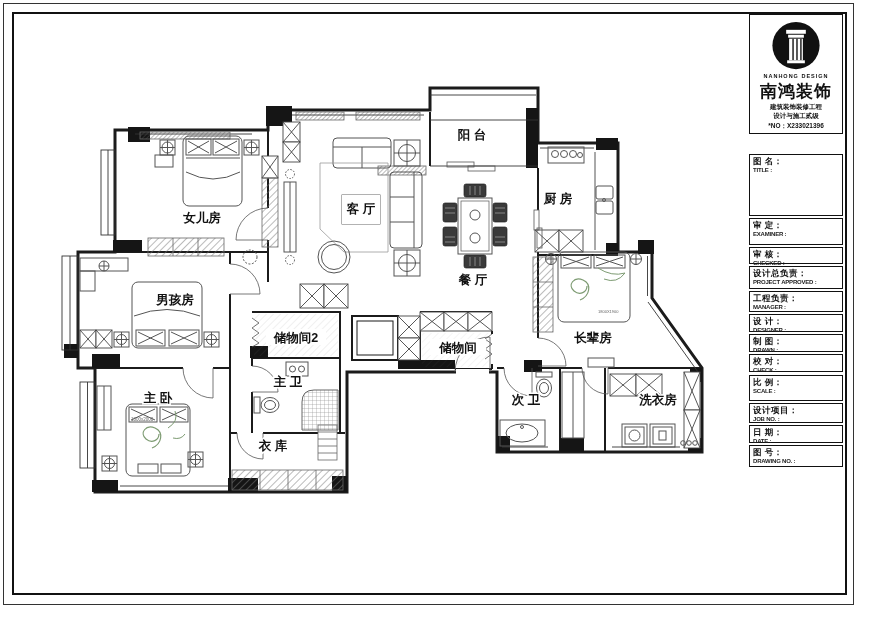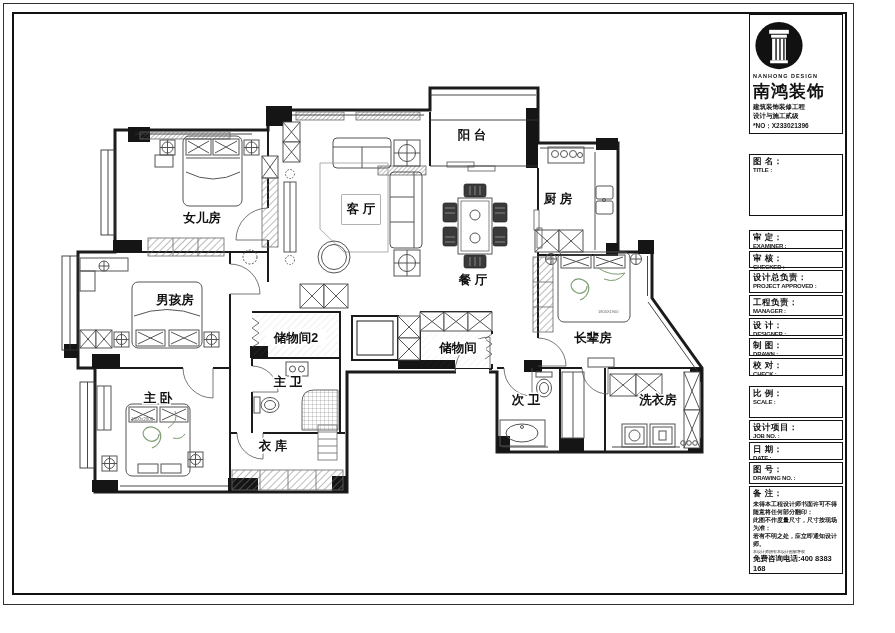--- a/index.html
+++ b/index.html
@@ -6,21 +6,21 @@
   body{width:895px;height:633px;background:#fff;position:relative;
        font-family:"Liberation Sans",sans-serif;color:#111;overflow:hidden}
   .outer-border{position:absolute;left:3px;top:3px;width:849px;height:600px;border:1px solid #333}
   .inner-border{position:absolute;left:12px;top:12px;width:831px;height:579px;border:2px solid #111}
   .plan{position:absolute;left:13px;top:13px}
   .tblock{position:absolute;left:749px;top:14px;width:94px;height:577px;
           display:flex;flex-direction:column;box-sizing:border-box}
   .fbox{border:1.5px solid #111;box-sizing:border-box;padding:2px 3px;background:#fff;flex:none}
   .zh{font-size:8.5px;font-weight:bold;letter-spacing:.5px;line-height:1.15}
   .en{font-size:6px;font-weight:bold;color:#222;line-height:1.1;letter-spacing:-.2px}
-  .logo-box{display:flex;flex-direction:column;padding-top:5px}
+  .logo-box{display:flex;flex-direction:column;align-items:center;padding-top:5px}
   .logo-en{font-size:5.5px;font-weight:bold;letter-spacing:1px;margin-top:2px}
   .logo-zh{font-size:17px;font-weight:bold;letter-spacing:1px;margin-top:1px}
   .cert{font-size:6.5px;font-weight:bold;line-height:1.3}
   .cert-no{font-size:6.5px;font-weight:bold;margin-top:2px}
   .remarks{display:flex;flex-direction:column}
   .note{font-size:6px;font-weight:bold;white-space:pre-line;line-height:1.35;margin-top:1px}
   .fine{font-size:4px;color:#333;margin-top:1px}
   .hotline{font-size:7.5px;font-weight:bold;margin-top:auto}
 </style>
 </head>
@@ -371,21 +371,21 @@
     <div class="logo-en">NANHONG DESIGN</div>
     <div class="logo-zh">南鸿装饰</div>
     <div class="cert">建筑装饰装修工程</div>
     <div class="cert">设计与施工贰级</div>
     <div class="cert-no">*NO：X233021396</div>
   </div>
   <div class="fbox" style="height:62px;margin-top:20px">
     <div class="zh">图 名：</div>
     <div class="en">TITLE :</div>
   </div>
-  <div class="fbox" style="height:19px;margin-top:14px">
+  <div class="fbox" style="height:27px;margin-top:2px">
     <div class="zh">审 定：</div>
     <div class="en">EXAMINER :</div>
   </div>
   <div class="fbox" style="height:17px;margin-top:2px">
     <div class="zh">审 核：</div>
     <div class="en">CHECKED :</div>
   </div>
   <div class="fbox" style="height:23px;margin-top:2px">
     <div class="zh">设计总负责：</div>
     <div class="en">PROJECT APPROVED :</div>
@@ -399,40 +399,29 @@
     <div class="en">DESIGNER :</div>
   </div>
   <div class="fbox" style="height:18px;margin-top:2px">
     <div class="zh">制 图：</div>
     <div class="en">DRAWN :</div>
   </div>
   <div class="fbox" style="height:18px;margin-top:2px">
     <div class="zh">校 对：</div>
     <div class="en">CHECK :</div>
   </div>
-  <div class="fbox" style="height:32px;margin-top:10px">
+  <div class="fbox" style="height:26px;margin-top:3px">
     <div class="zh">比 例：</div>
     <div class="en">SCALE :</div>
   </div>
   <div class="fbox" style="height:20px;margin-top:2px">
     <div class="zh">设计项目：</div>
     <div class="en">JOB NO. :</div>
   </div>
   <div class="fbox" style="height:18px;margin-top:2px">
     <div class="zh">日 期：</div>
     <div class="en">DATE :</div>
   </div>
   <div class="fbox" style="height:22px;margin-top:2px">
     <div class="zh">图 号：</div>
     <div class="en">DRAWING NO. :</div>
   </div>
-  <div class="fbox remarks" style="height:88px;margin-top:2px">
-    <div class="zh">备 注：</div>
-    <div class="note">未得本工程设计师书面许可不得
-随意将任何部分翻印：
-此图不作度量尺寸，尺寸按现场
-为准：
-若有不明之处，应立即通知设计
-师。</div>
-    <div class="fine">本设计师拥有本设计图解释权</div>
-    <div class="hotline">免费咨询电话:400 8383 168</div>
-  </div>
 </div>
 
 </body></html>

